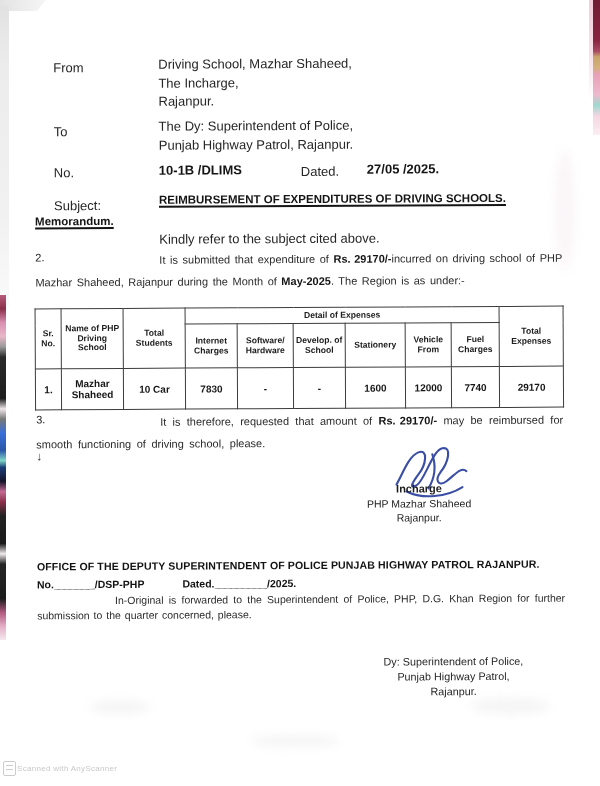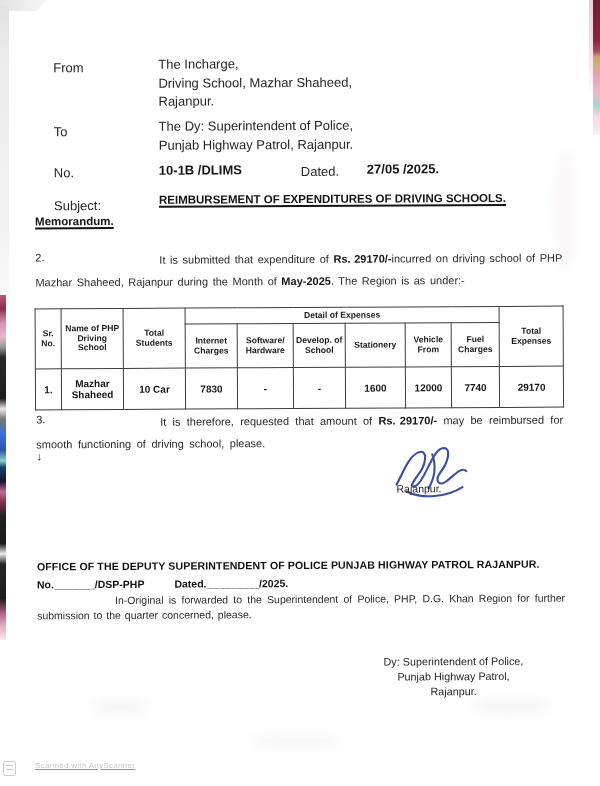--- a/index.html
+++ b/index.html
@@ -52,21 +52,21 @@
   
   .sig-block{text-align:center;color:#1d1d1d;}
   .sig-block .l1{font-size:11px;font-weight:bold;line-height:14.5px;}
   .sig-block .ln{font-size:10.5px;line-height:14.5px;}
   
   .office-h{font-size:10.6px;font-weight:bold;color:#131313;letter-spacing:0.1px;}
   .office-no{font-size:10.5px;font-weight:bold;color:#131313;display:flex;}
   .fwd{font-size:10.5px;line-height:14.8px;text-align:justify;word-spacing:1px;color:#2a2a2a;}
   .dy-block{text-align:center;font-size:10.8px;line-height:15px;color:#1f1f1f;}
   
-  .wm{display:flex;align-items:flex-start;gap:19px;opacity:.5;text-decoration:underline;}
+  .wm{display:flex;align-items:center;gap:1px;opacity:.5;}
   .wm-text{font-size:8px;color:#8f8f8f;letter-spacing:.3px;}
   .wm-icon{width:11px;height:13px;border:1px solid #9a9a9a;border-radius:2px;position:relative;}
   .wm-icon::before,.wm-icon::after{content:"";position:absolute;left:2px;right:2px;height:1px;background:#9a9a9a;}
   .wm-icon::before{top:3px;}
   .wm-icon::after{top:7px;}
 </style>
 </head>
 <body>
 
 <div class="page">
@@ -78,41 +78,42 @@
   <div class="edge-right-color"></div>
   <div class="smudge" style="left:90px;top:700px;width:60px;height:14px;"></div>
   <div class="smudge" style="left:250px;top:735px;width:90px;height:12px;"></div>
   <div class="smudge" style="left:470px;top:698px;width:80px;height:16px;"></div>
   <div class="smudge" style="left:555px;top:150px;width:20px;height:120px;background:#f7eef2;"></div>
 
   <div class="doc">
 
     <div class="abs t11" style="left:55px;top:58px;">From</div>
     <div class="abs t11" style="left:160px;top:55px;">
+      <div>Driving School, Mazhar Shaheed,</div>
       <div>The Incharge,</div>
-      <div>Driving School, Mazhar Shaheed,</div>
       <div>Rajanpur.</div>
     </div>
 
     <div class="abs t11" style="left:55px;top:122px;">To</div>
     <div class="abs t11" style="left:160px;top:117px;">
       <div>The Dy: Superintendent of Police,</div>
       <div>Punjab Highway Patrol, Rajanpur.</div>
     </div>
 
     <div class="abs t11" style="left:55px;top:163px;">No.</div>
     <div class="abs t11 bold" style="left:160px;top:161px;">10-1B /DLIMS</div>
     <div class="abs t11" style="left:302px;top:163px;">Dated.</div>
     <div class="abs t11 bold" style="left:368px;top:161px;">27/05 /2025.</div>
 
     <div class="abs t11" style="left:55px;top:196px;">Subject:</div>
     <div class="abs bold ul" style="left:160px;top:193px;font-size:11.5px;">REIMBURSEMENT OF EXPENDITURES OF DRIVING SCHOOLS.</div>
 
     <div class="abs bold ul" style="left:36px;top:214px;font-size:11.5px;">Memorandum.</div>
 
+    <div class="abs t11" style="left:160px;top:230px;">Kindly refer to the subject cited above.</div>
 
     <div class="abs" style="left:36px;top:249px;width:527px;">
       <span class="pnum">2.</span>
       <div class="para" style="text-indent:124px;">
         <span>It is submitted that expenditure of </span><span class="bold">Rs. 29170/-</span><span>incurred on driving school of PHP Mazhar Shaheed, Rajanpur during the Month of </span><span class="bold">May-2025</span><span>. The Region is as under:-</span>
       </div>
     </div>
 
     <div class="abs" style="left:35px;top:307px;">
       <table class="exp">
@@ -171,27 +172,29 @@
 
     <svg class="abs" style="left:388px;top:445px;" width="92" height="56" viewBox="0 0 92 56">
       <g fill="none" stroke="#2a3f9e" stroke-width="2.1" stroke-linecap="round" opacity="0.92">
         <path d="M8,40 C14,30 20,12 30,8 C40,4 38,20 30,30 C24,38 20,45 28,41 C36,37 44,6 54,4 C64,2 60,18 52,28 C46,36 50,43 58,37 C66,31 73,22 78,27"></path>
         <path d="M18,47 C34,55 58,53 74,43"></path>
         <path d="M44,10 C48,22 46,34 40,44"></path>
       </g>
     </svg>
 
     <div class="abs sig-block" style="left:356px;top:482px;width:125px;">
+      <div class="l1">Incharge</div>
+      <div class="ln">PHP Mazhar Shaheed</div>
       <div class="ln">Rajanpur.</div>
     </div>
 
     <div class="abs office-h" style="left:36px;top:559px;width:528px;">OFFICE OF THE DEPUTY SUPERINTENDENT OF POLICE PUNJAB HIGHWAY PATROL RAJANPUR.</div>
     <div class="abs office-no" style="left:36px;top:577px;">
       <span>No._______/DSP-PHP</span>
-      <span style="margin-left:30px;">Dated._________/2025.</span>
+      <span style="margin-left:38px;">Dated._________/2025.</span>
     </div>
     <div class="abs fwd" style="left:36px;top:592px;width:528px;text-indent:78px;">In-Original is forwarded to the Superintendent of Police, PHP, D.G. Khan Region for further submission to the quarter concerned, please.</div>
 
     <div class="abs dy-block" style="left:352px;top:655px;width:200px;">
       <div>Dy: Superintendent of Police,</div>
       <div>Punjab Highway Patrol,</div>
       <div>Rajanpur.</div>
     </div>
 
   </div>

